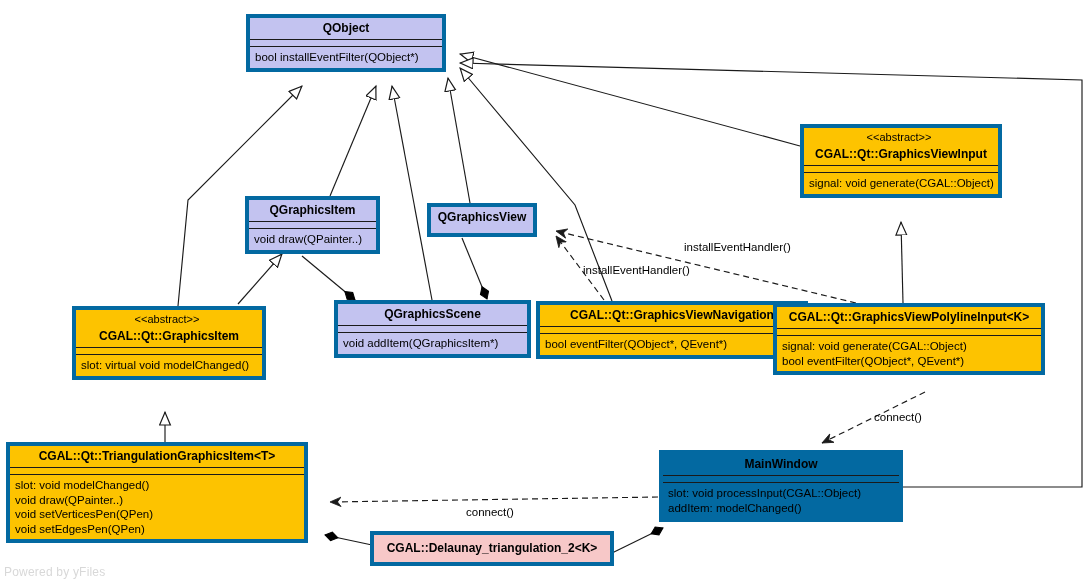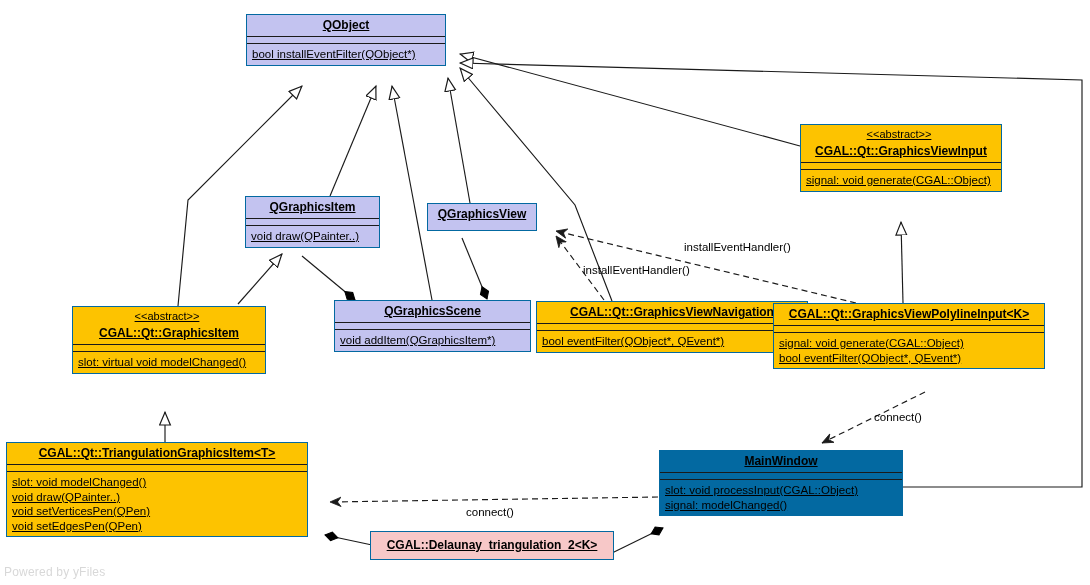--- a/index.html
+++ b/index.html
@@ -5,22 +5,22 @@
 <style>
   html,body{margin:0;padding:0;}
   body{
     width:1090px;height:585px;background:#ffffff;
     font-family:"Liberation Sans", sans-serif;
     position:relative;overflow:hidden;
   }
   #canvas{position:absolute;left:0;top:0;width:1090px;height:585px;}
   svg.edges{position:absolute;left:0;top:0;width:1090px;height:585px;}
 
-  .node{position:absolute;box-sizing:border-box;border:1px solid #0369a1;
-        background:#ffffff;text-decoration:underline;}
+  .node{position:absolute;box-sizing:border-box;border:4px solid #0369a1;
+        background:#ffffff;}
   .node .stereo{
     text-align:center;font-size:11px;color:#000;padding:3px 4px 0 0;
     font-weight:normal;line-height:13px;
   }
   .node .title{
     text-align:center;font-size:12px;font-weight:bold;color:#000;
     padding:3px 5px 4px 5px;line-height:14px;white-space:nowrap;
   }
   .node .sep{height:0;border-top:1px solid #1a1a1a;}
   .node .attrs{min-height:6px;}
@@ -187,21 +187,21 @@
     </div>
   </div>
 
   <div class="node green" style="left:659px;top:450px;width:244px;">
     <div class="title">MainWindow</div>
     <div class="sep"></div>
     <div class="attrs"></div>
     <div class="sep"></div>
     <div class="ops">
       <div class="line">slot: void processInput(CGAL::Object)</div>
-      <div class="line">signal: modelChanged()</div>
+      <div class="line">addItem: modelChanged()</div>
     </div>
   </div>
 
   <div class="node pink" style="left:370px;top:531px;width:244px;">
     <div class="title" style="padding-top:6px;padding-bottom:7px;">CGAL::Delaunay_triangulation_2&lt;K&gt;</div>
   </div>
 
   <div class="edgelabel" style="left:684px;top:241px;">installEventHandler()</div>
 
   <div class="edgelabel" style="left:583px;top:264px;">installEventHandler()</div>

